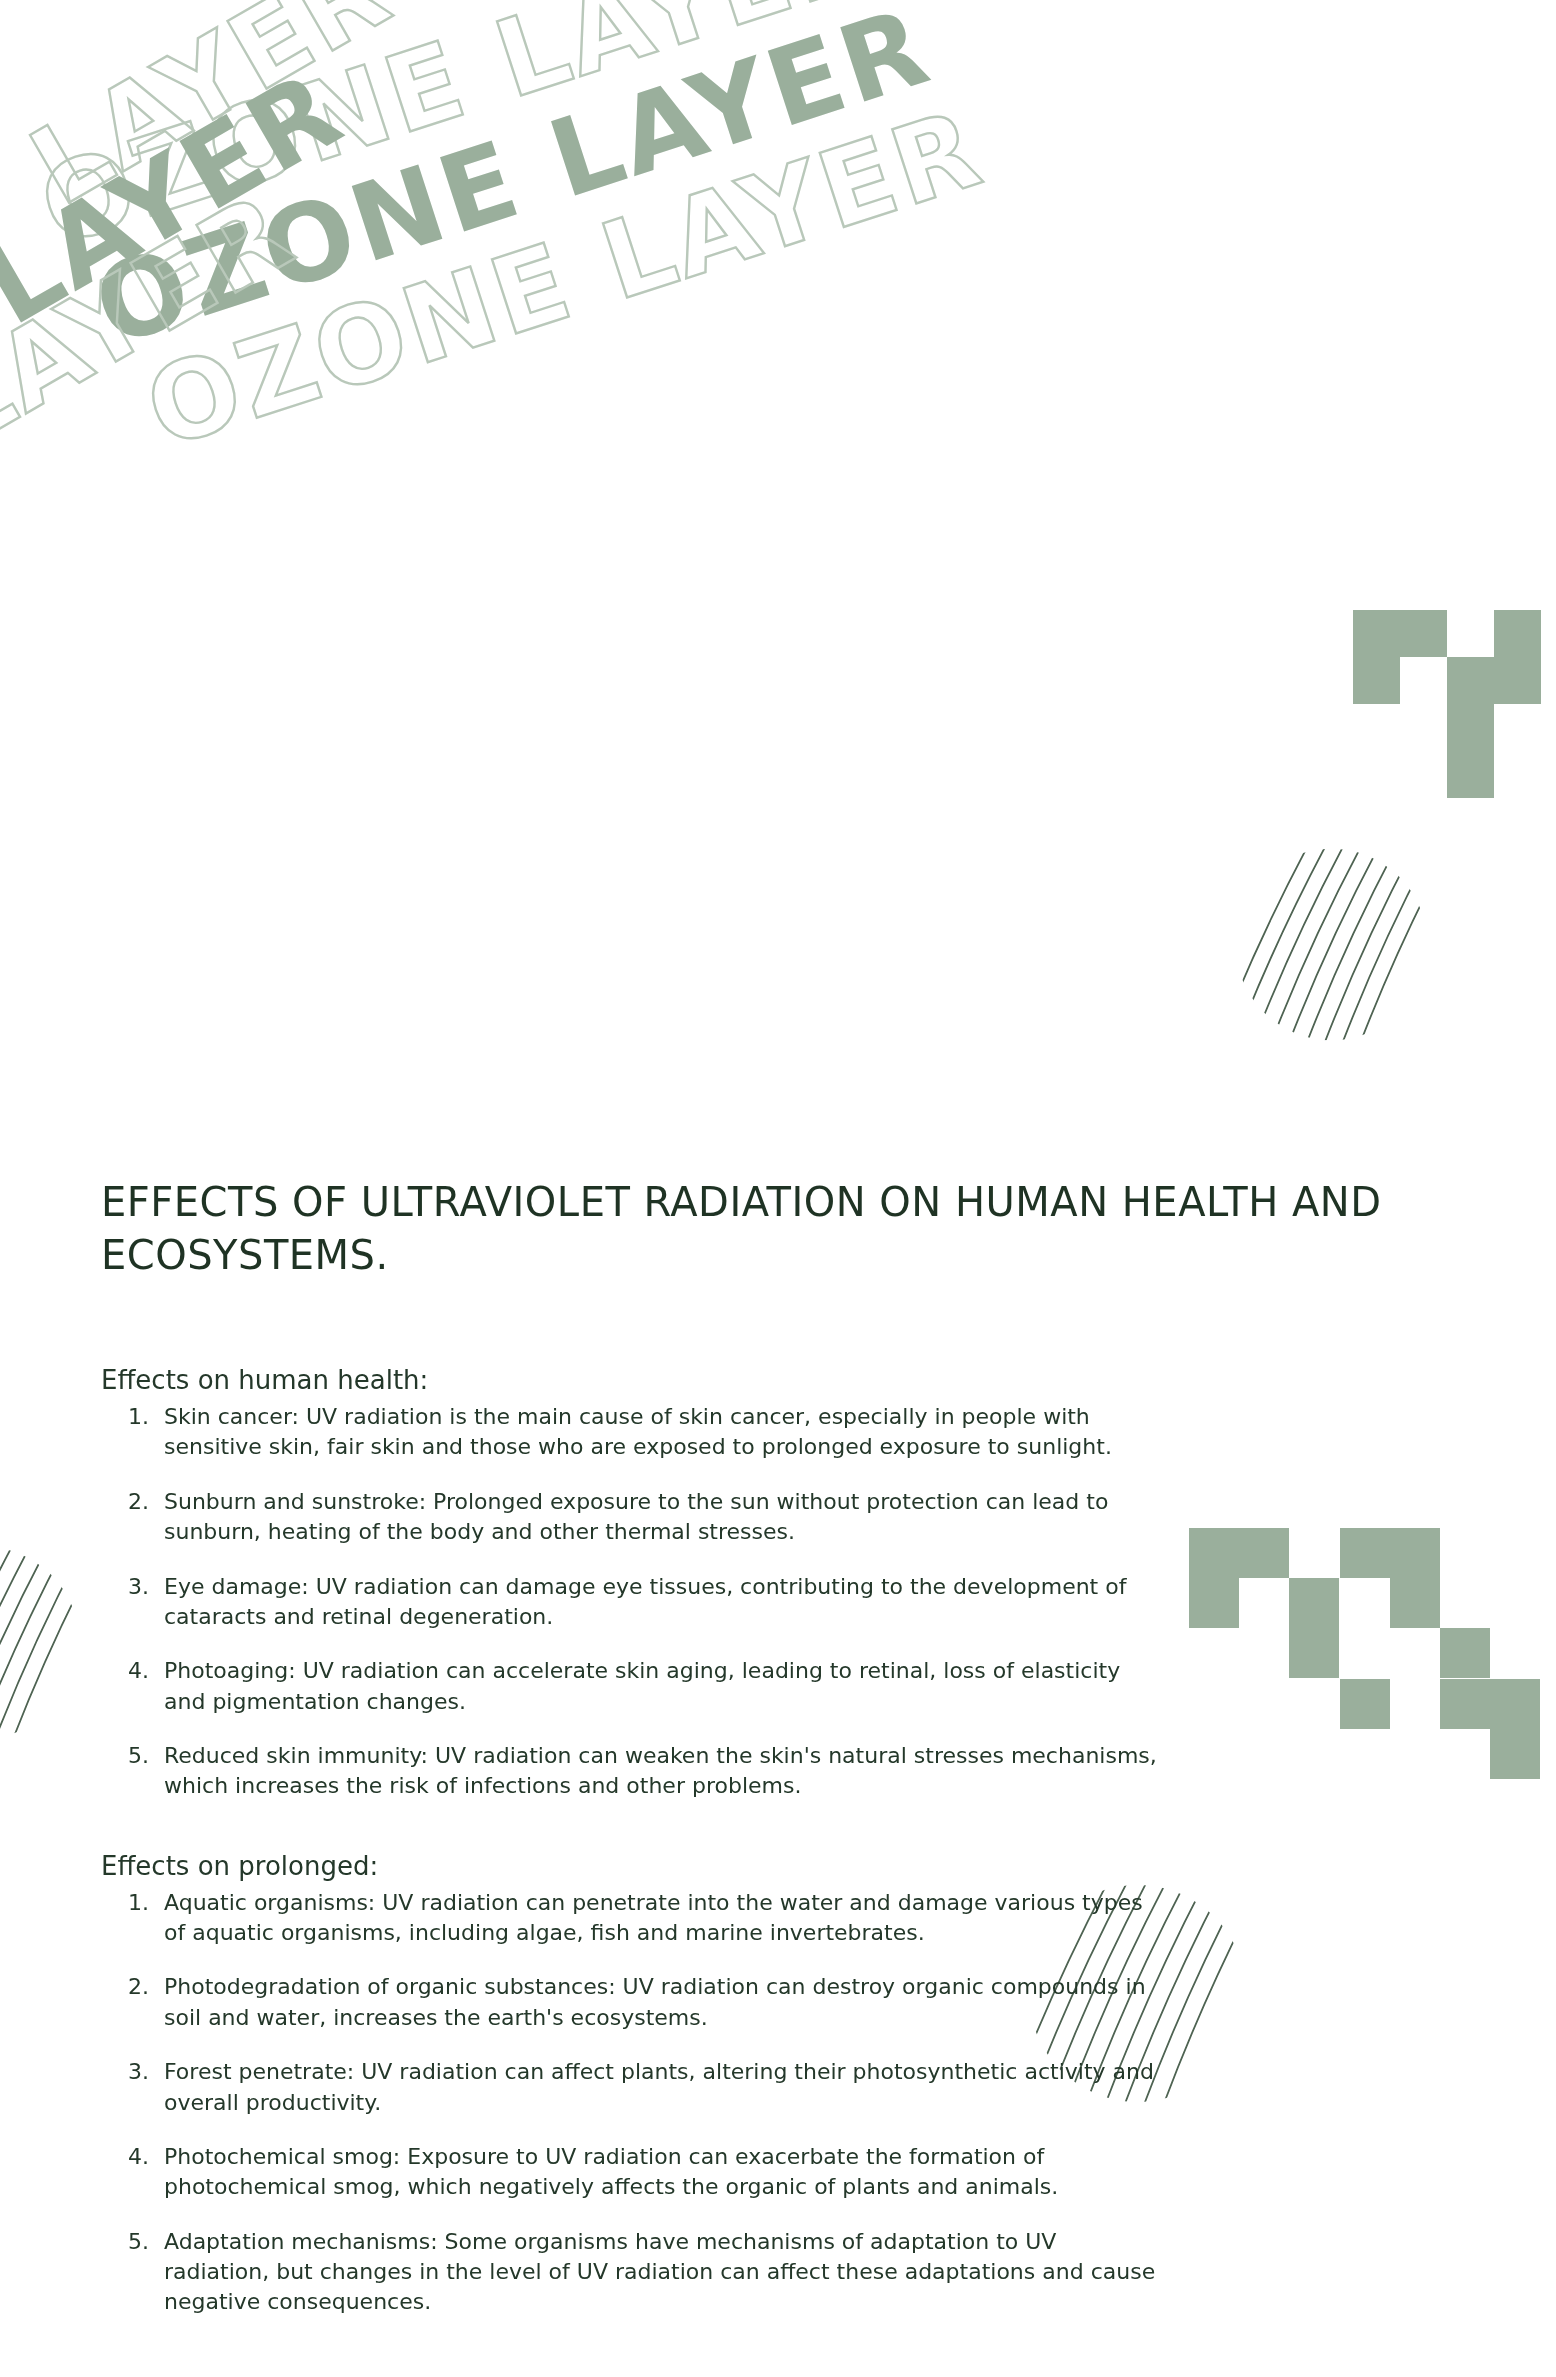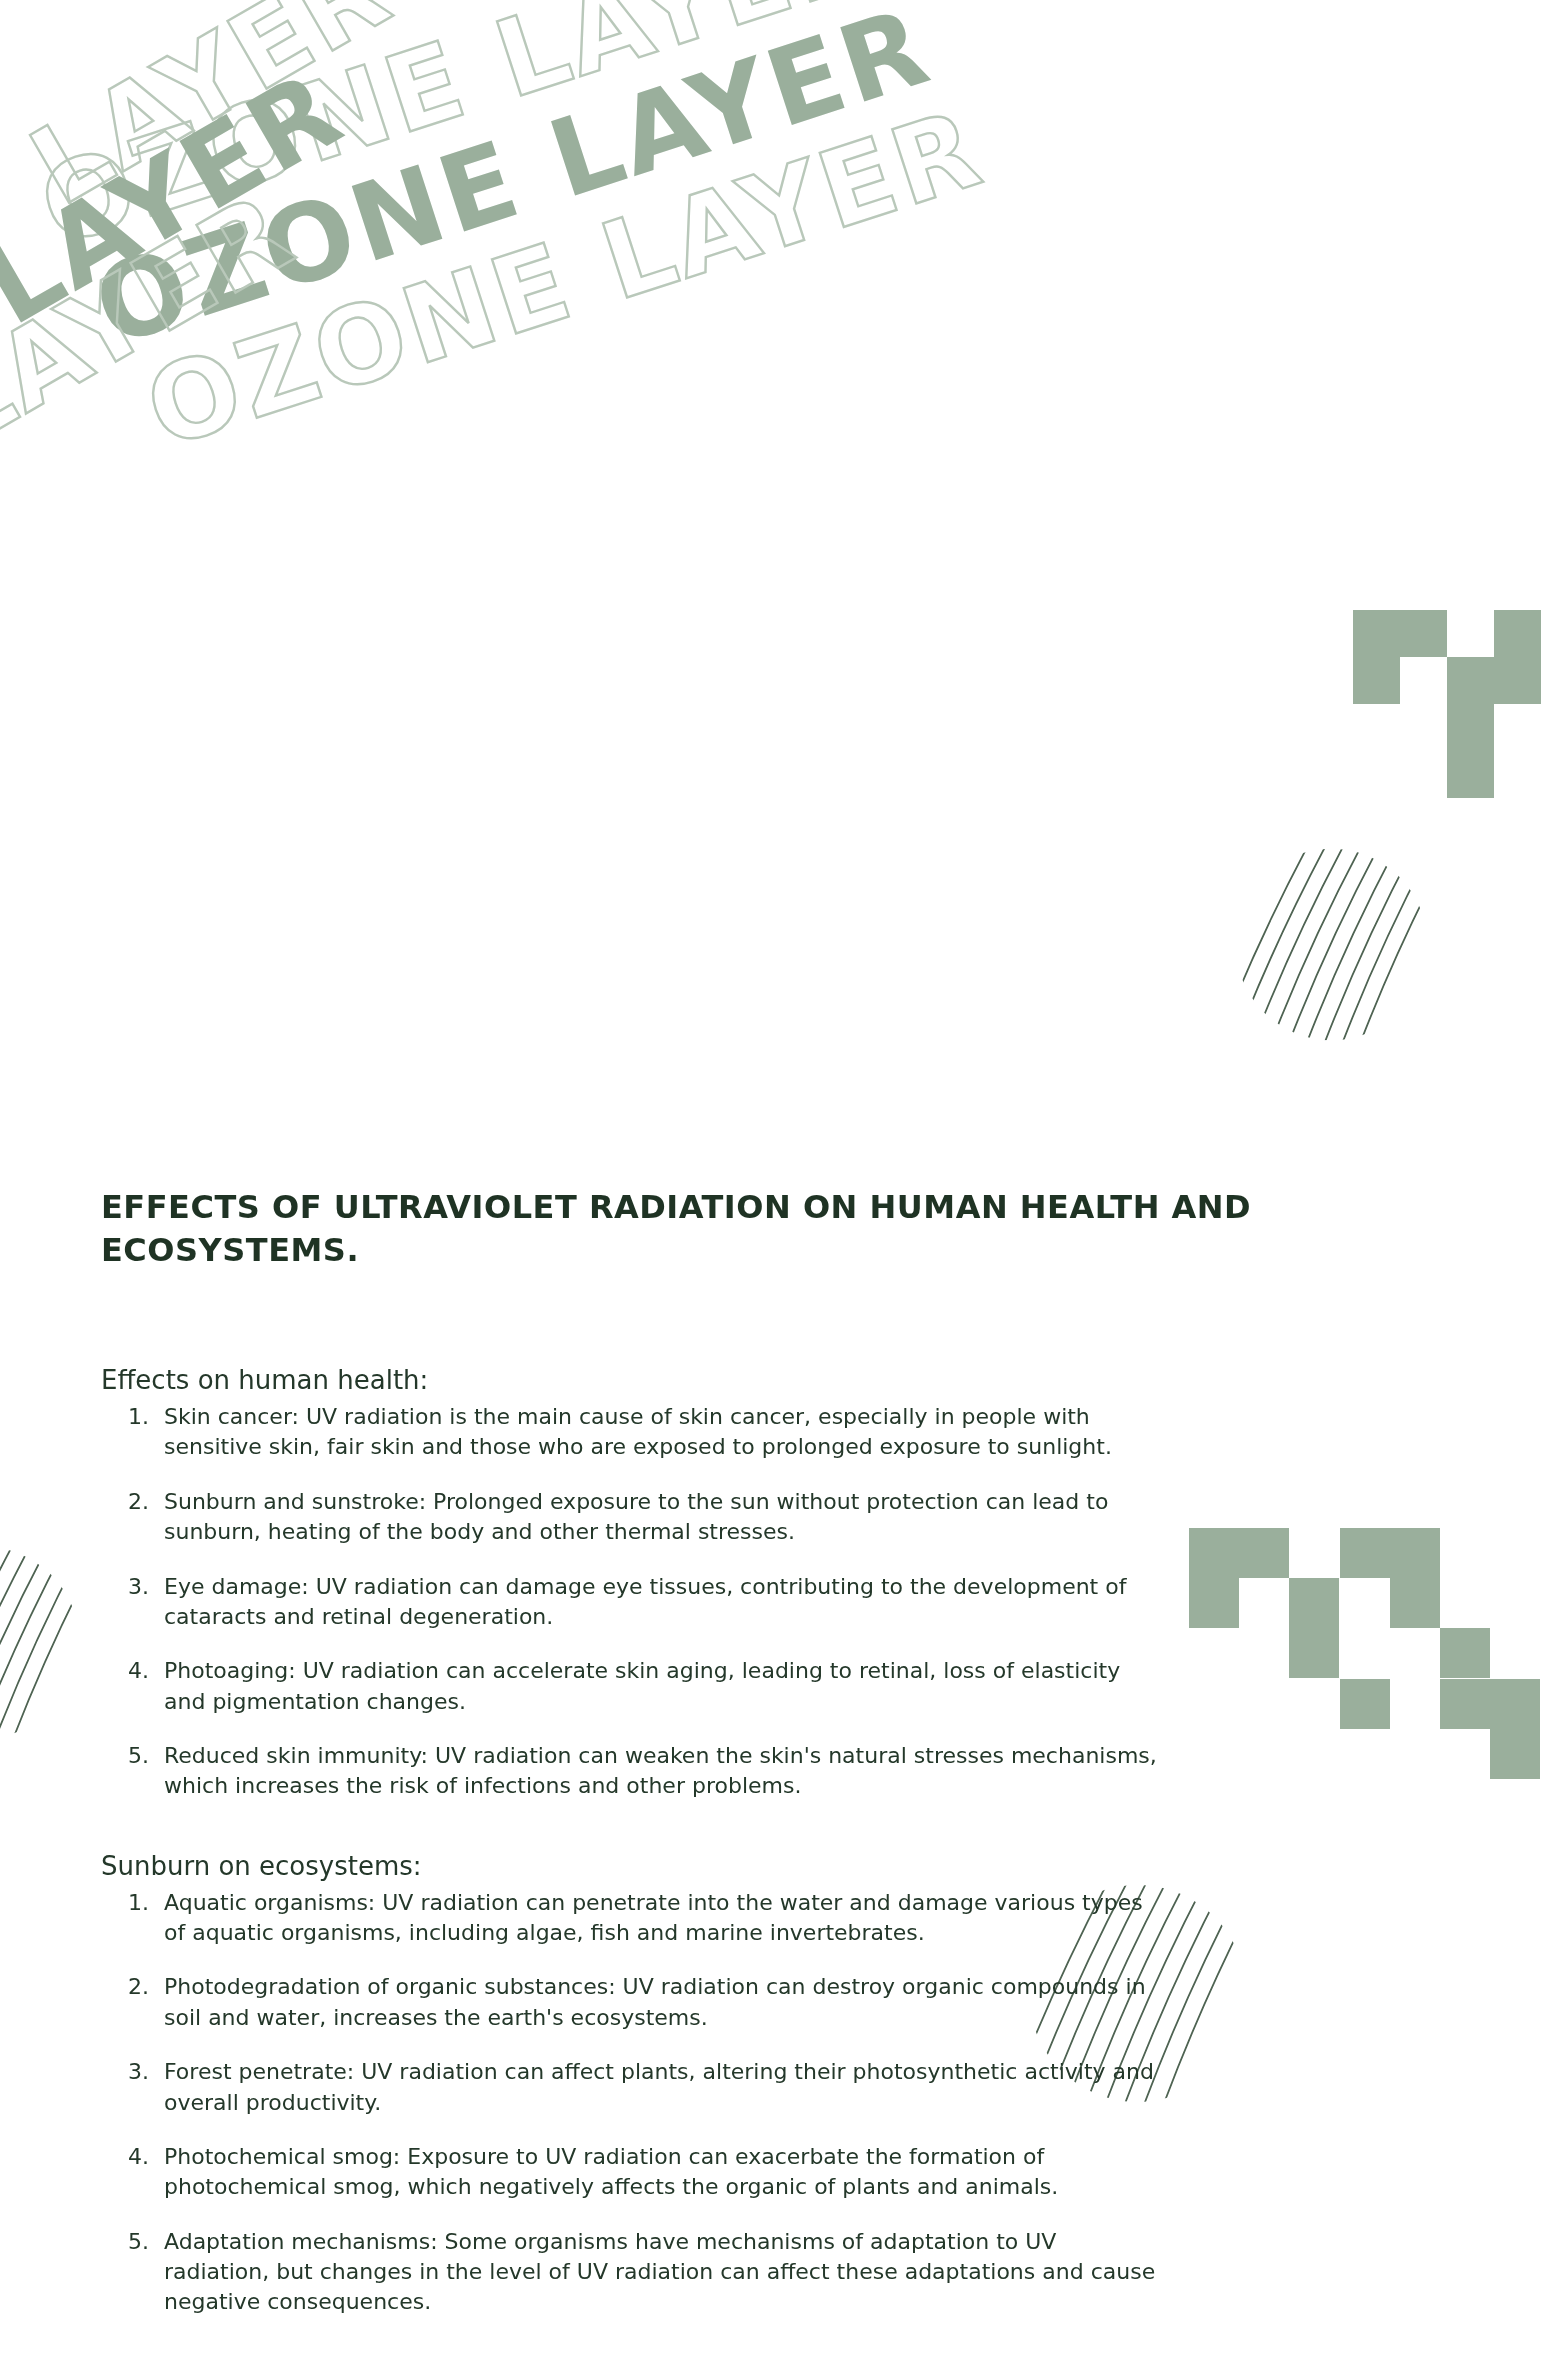--- a/index.html
+++ b/index.html
@@ -51,25 +51,25 @@
 
   
   .page {
     position: relative;
     z-index: 5;
     padding: 0 0 0 0;
   }
   .title {
     position: absolute;
     left: 101px;
-    top: 78px;
+    top: 62px;
     width: 1281px;
     font-family: "DejaVu Sans", sans-serif;
-    font-weight: 700;
-    font-size: 32px;
+    font-weight: 400;
+    font-size: 40px;
     line-height: 1.32;
     letter-spacing: 0.5px;
     color: #1f3324;
     text-transform: uppercase;
   }
   .content {
     position: absolute;
     left: 101px;
     top: 276px;
     width: 1062px;
@@ -201,21 +201,21 @@
 
     <p class="section-head">Effects on human health:</p>
     <ol class="list">
       <li>Skin cancer: UV radiation is the main cause of skin cancer, especially in people with sensitive skin, fair skin and those who are exposed to prolonged exposure to sunlight.</li>
       <li>Sunburn and sunstroke: Prolonged exposure to the sun without protection can lead to sunburn, heating of the body and other thermal stresses.</li>
       <li>Eye damage: UV radiation can damage eye tissues, contributing to the development of cataracts and retinal degeneration.</li>
       <li>Photoaging: UV radiation can accelerate skin aging, leading to retinal, loss of elasticity and pigmentation changes.</li>
       <li>Reduced skin immunity: UV radiation can weaken the skin's natural stresses mechanisms, which increases the risk of infections and other problems.</li>
     </ol>
 
-    <p class="section-head">Sunburn on ecosystems:</p>
+    <p class="section-head">Effects on prolonged:</p>
     <ol class="list">
       <li>Aquatic organisms: UV radiation can penetrate into the water and damage various types of aquatic organisms, including algae, fish and marine invertebrates.</li>
       <li>Photodegradation of organic substances: UV radiation can destroy organic compounds in soil and water, increases the earth's ecosystems.</li>
       <li>Forest penetrate: UV radiation can affect plants, altering their photosynthetic activity and overall productivity.</li>
       <li>Photochemical smog: Exposure to UV radiation can exacerbate the formation of photochemical smog, which negatively affects the organic of plants and animals.</li>
       <li>Adaptation mechanisms: Some organisms have mechanisms of adaptation to UV radiation, but changes in the level of UV radiation can affect these adaptations and cause negative consequences.</li>
     </ol>
 
   </div>
 

